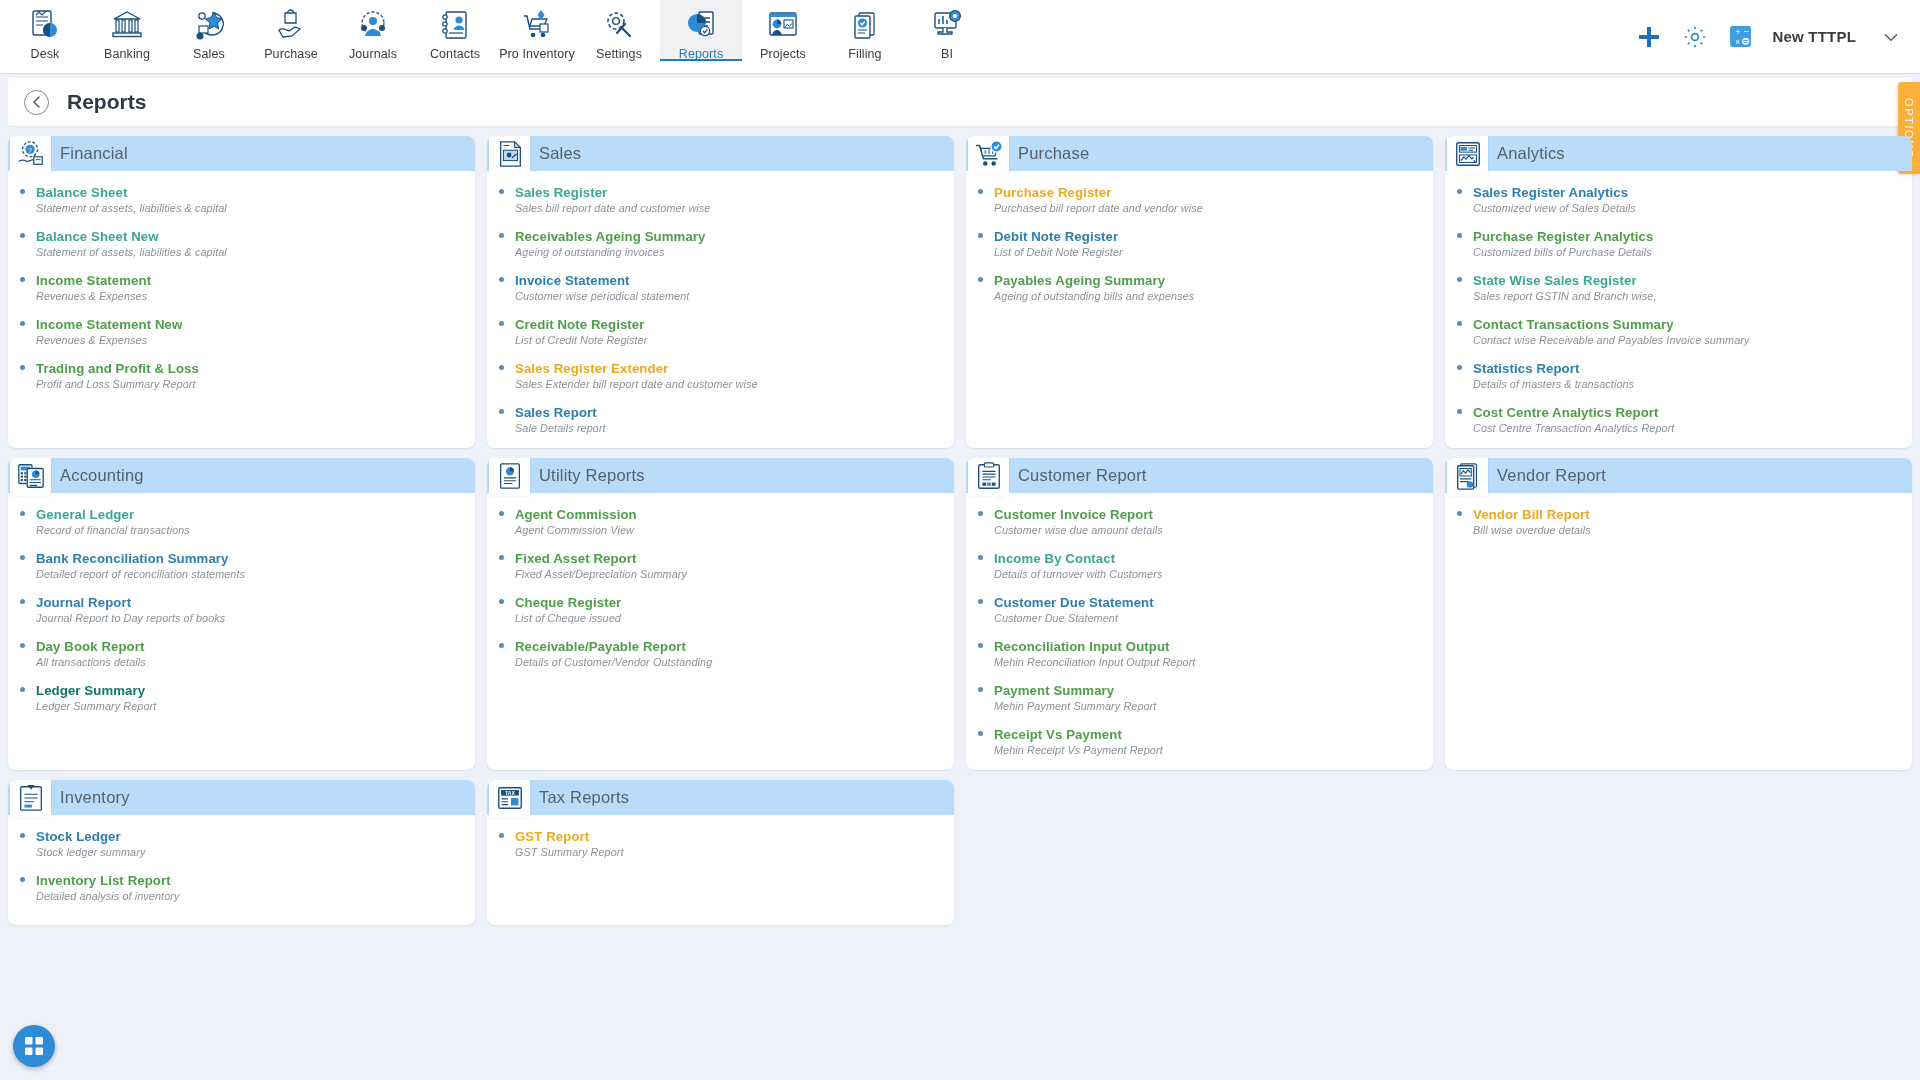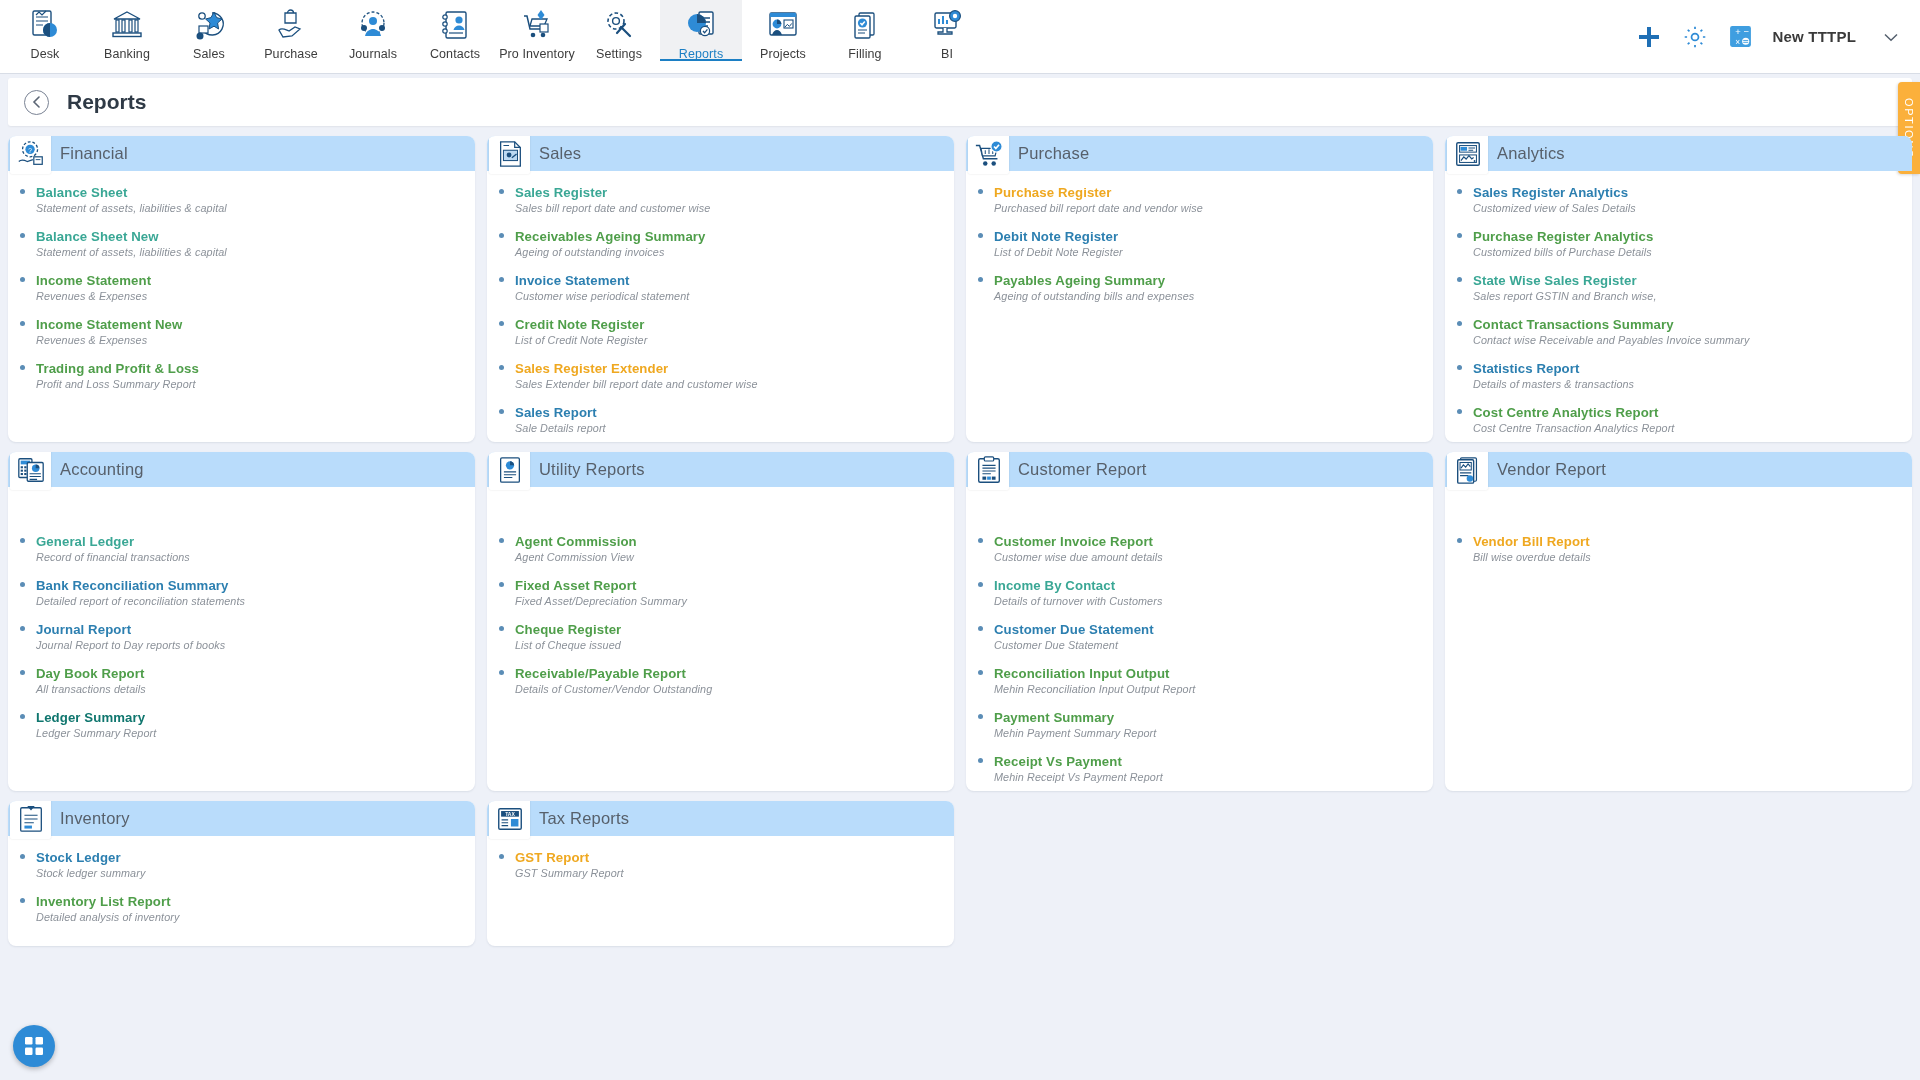--- a/index.html
+++ b/index.html
@@ -109,40 +109,40 @@
     position: absolute; left: 2px; top: -2px;
     width: 41px; height: 40px;
     background: #fff;
     border-radius: 2px;
     display:flex; align-items:center; justify-content:center;
     box-shadow: 0 0 2px rgba(0,0,0,.12);
   }
   .card-title {
     font-size: 16.5px; color: #57606b; letter-spacing: .2px;
   }
-  .card-body { padding: 12px 10px 8px 28px; flex: 1; }
+  .card-body { padding: 12px 10px 14px 28px; flex: 1; }
   .rep-item { margin-bottom: 13px; position: relative; }
   .rep-item:last-child { margin-bottom: 0; }
   .rep-bullet {
     position: absolute; left: -16px; top: 6px;
     width: 5px; height: 5px; border-radius: 50%;
     background: #5b8db6;
   }
   .rep-link {
     font-size: 13.2px; font-weight: bold; cursor: pointer;
     letter-spacing: .1px; display: inline-block;
   }
   .rep-desc {
     font-size: 10.8px; color: #8b9199; font-style: italic;
     margin-top: 1px; letter-spacing: .1px;
   }
 
   
   .row1 .card-body { min-height: 198px; }
-  .row2 .card-body { min-height: 206px; margin-top: 33px; }
+  .row2 .card-body { min-height: 206px; }
   .row3 .card-body { min-height: 110px; }
 
   
   #fab {
     position: absolute; left: 13px; bottom: 13px;
     width: 42px; height: 42px; border-radius: 50%;
     background: #2e8bd6;
     display:flex; align-items:center; justify-content:center;
     cursor: pointer;
     box-shadow: 0 2px 5px rgba(0,0,0,.25);

